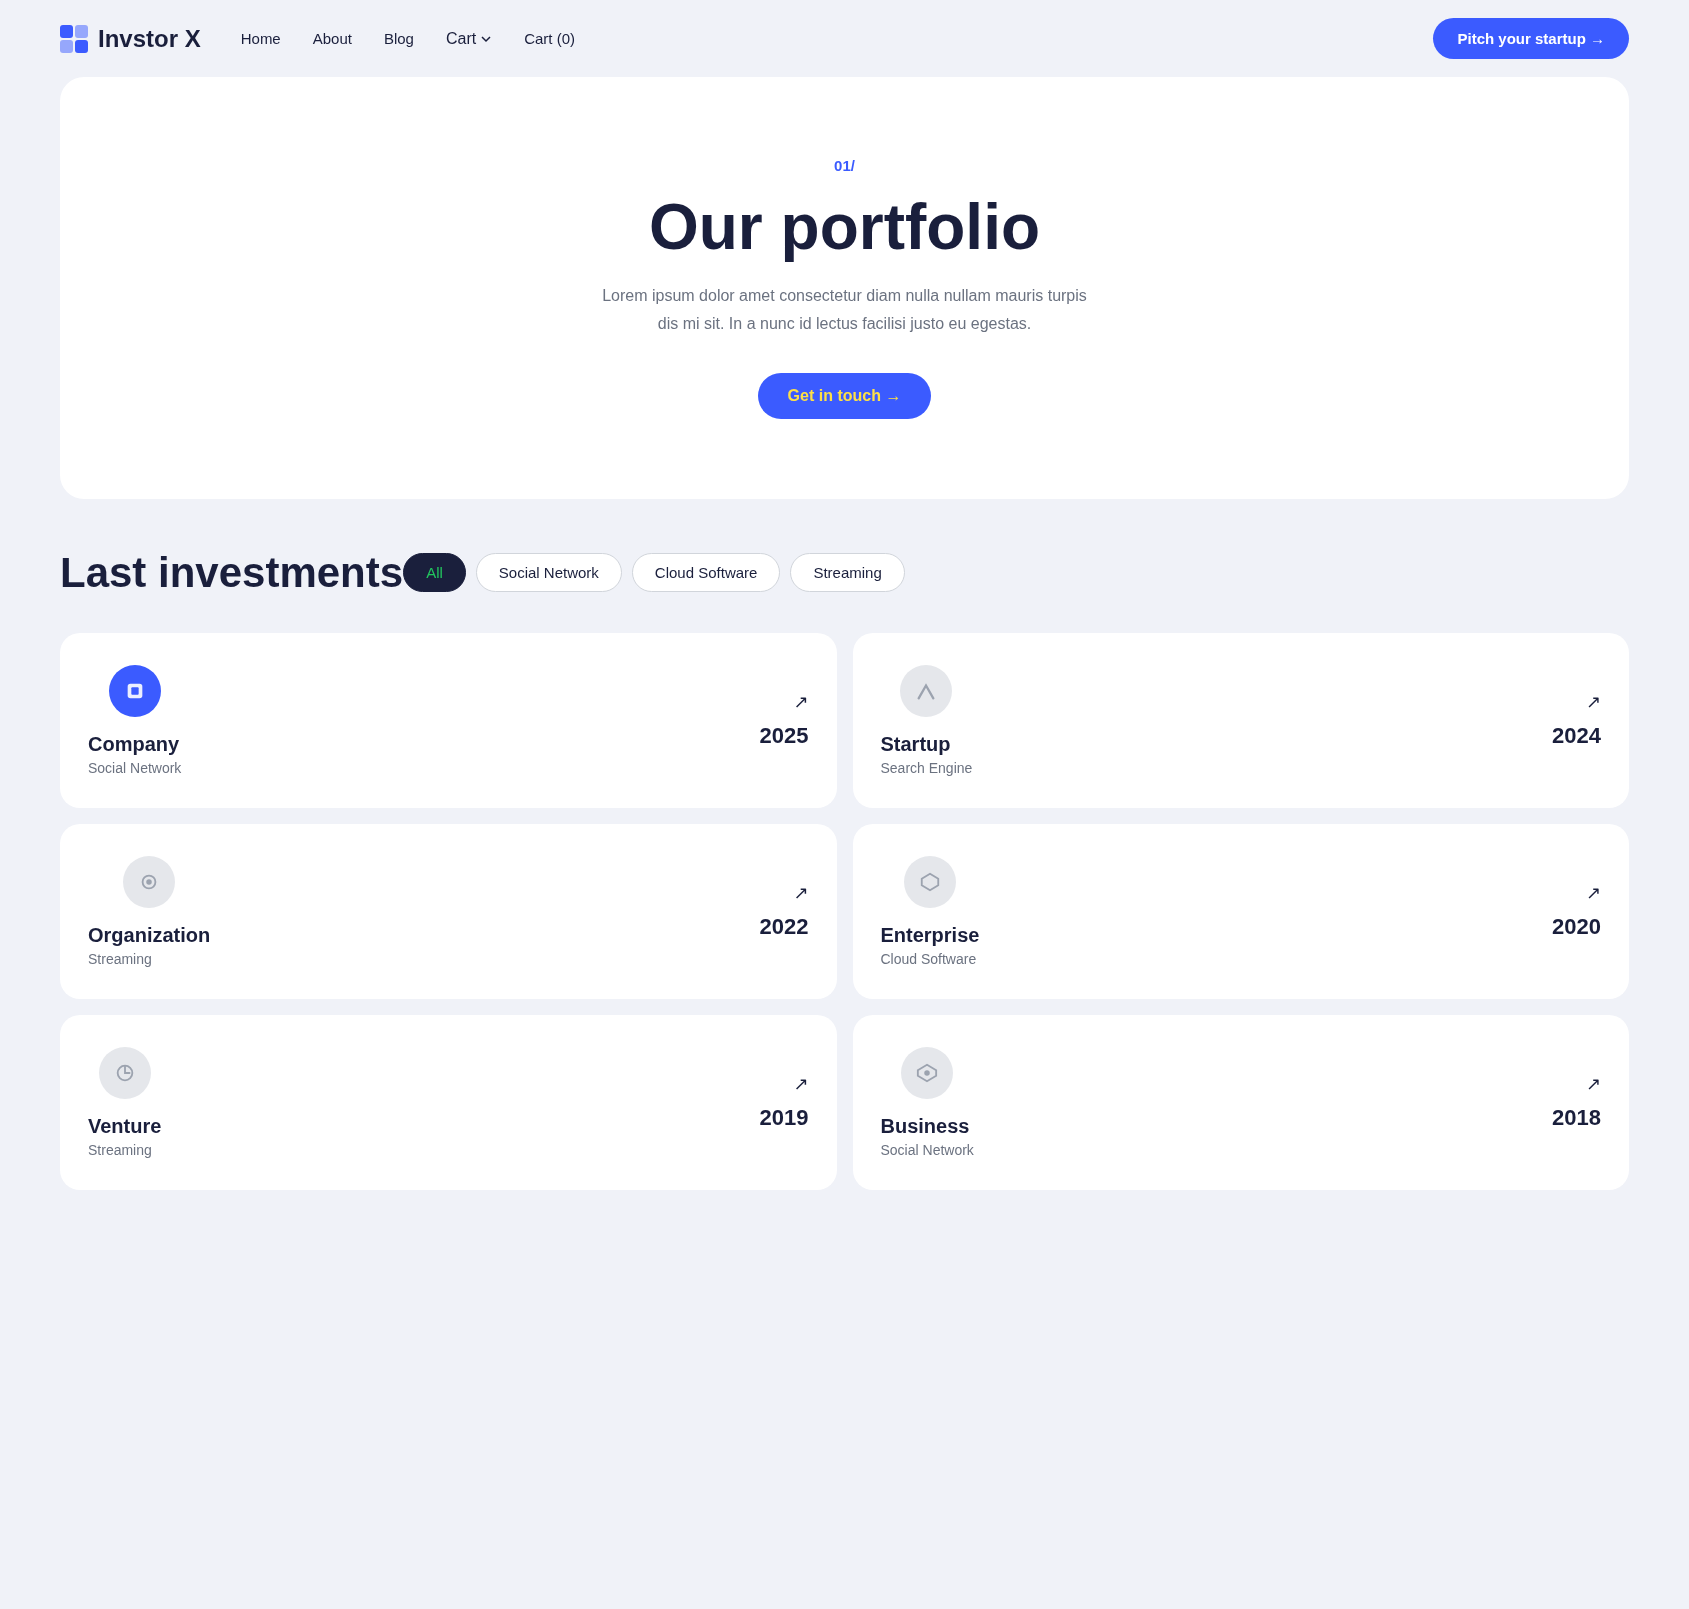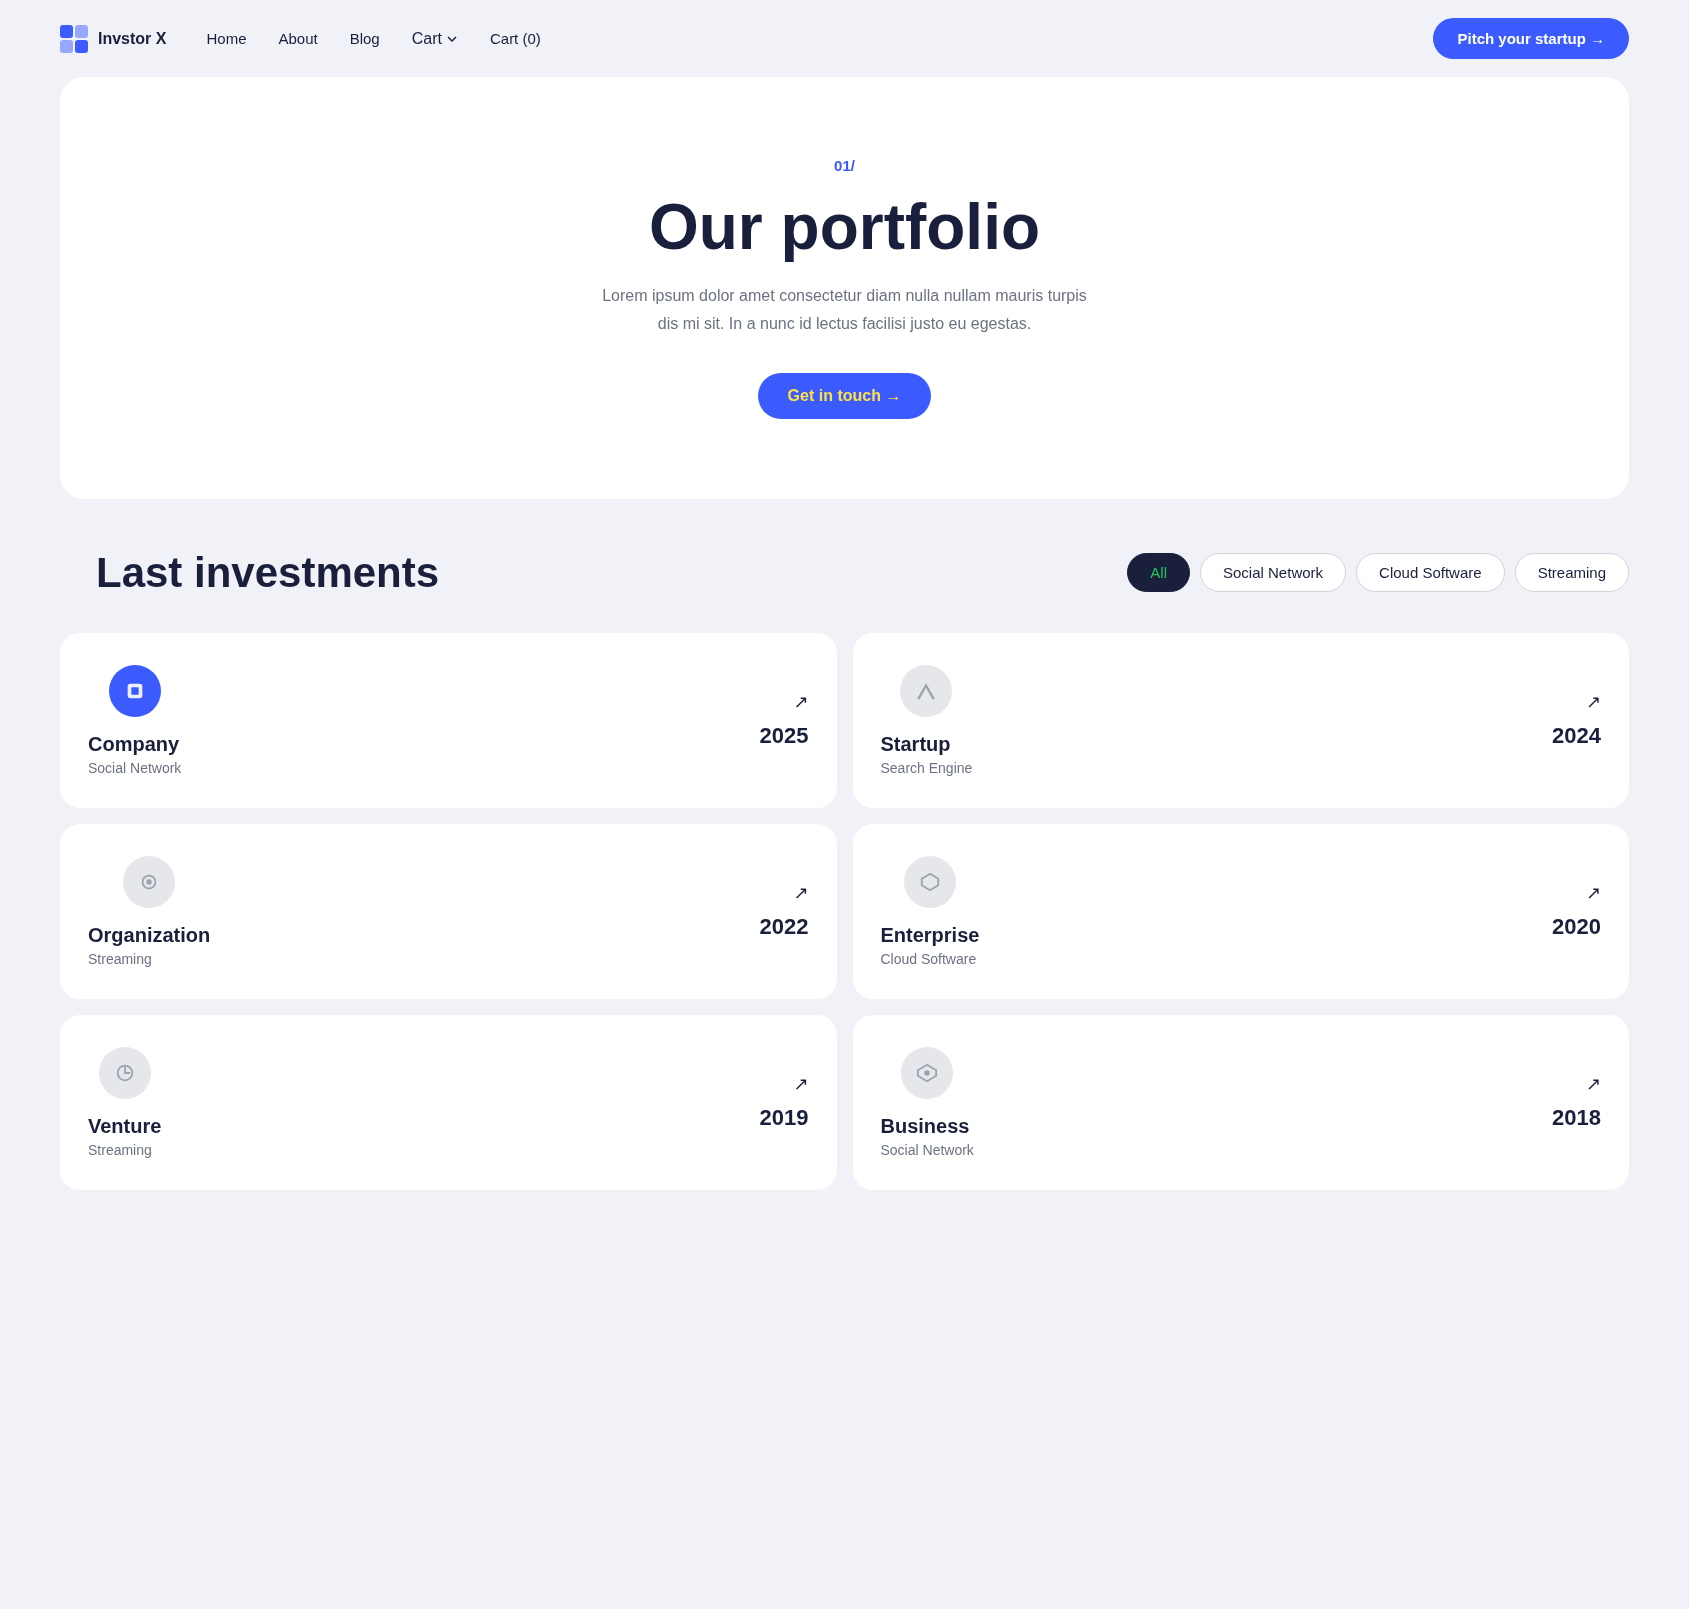--- a/index.html
+++ b/index.html
@@ -21,21 +21,21 @@
     .nav-left {
       display: flex;
       align-items: center;
       gap: 40px;
     }
     .logo {
       display: flex;
       align-items: center;
       gap: 10px;
       font-weight: 700;
-      font-size: 16px;
+      font-size: 24px;
       color: #1a1f3c;
       white-space: nowrap;
     }
     .logo-icon {
       width: 28px;
       height: 28px;
     }
     .nav-links {
       display: flex;
       align-items: flex-end;
@@ -116,23 +116,21 @@
       gap: 8px;
     }
 
     
     .investments-section {
       padding: 0 60px 60px;
     }
     .investments-header {
       display: flex;
       align-items: center;
-      justify-content: space-between;
       margin-bottom: 36px;
-      margin-left: 36px;
     }
     .investments-title {
       font-size: 42px;
       font-weight: 800;
       color: #1a1f3c;
     }
     .filter-tabs {
       display: flex;
       gap: 10px;
     }

